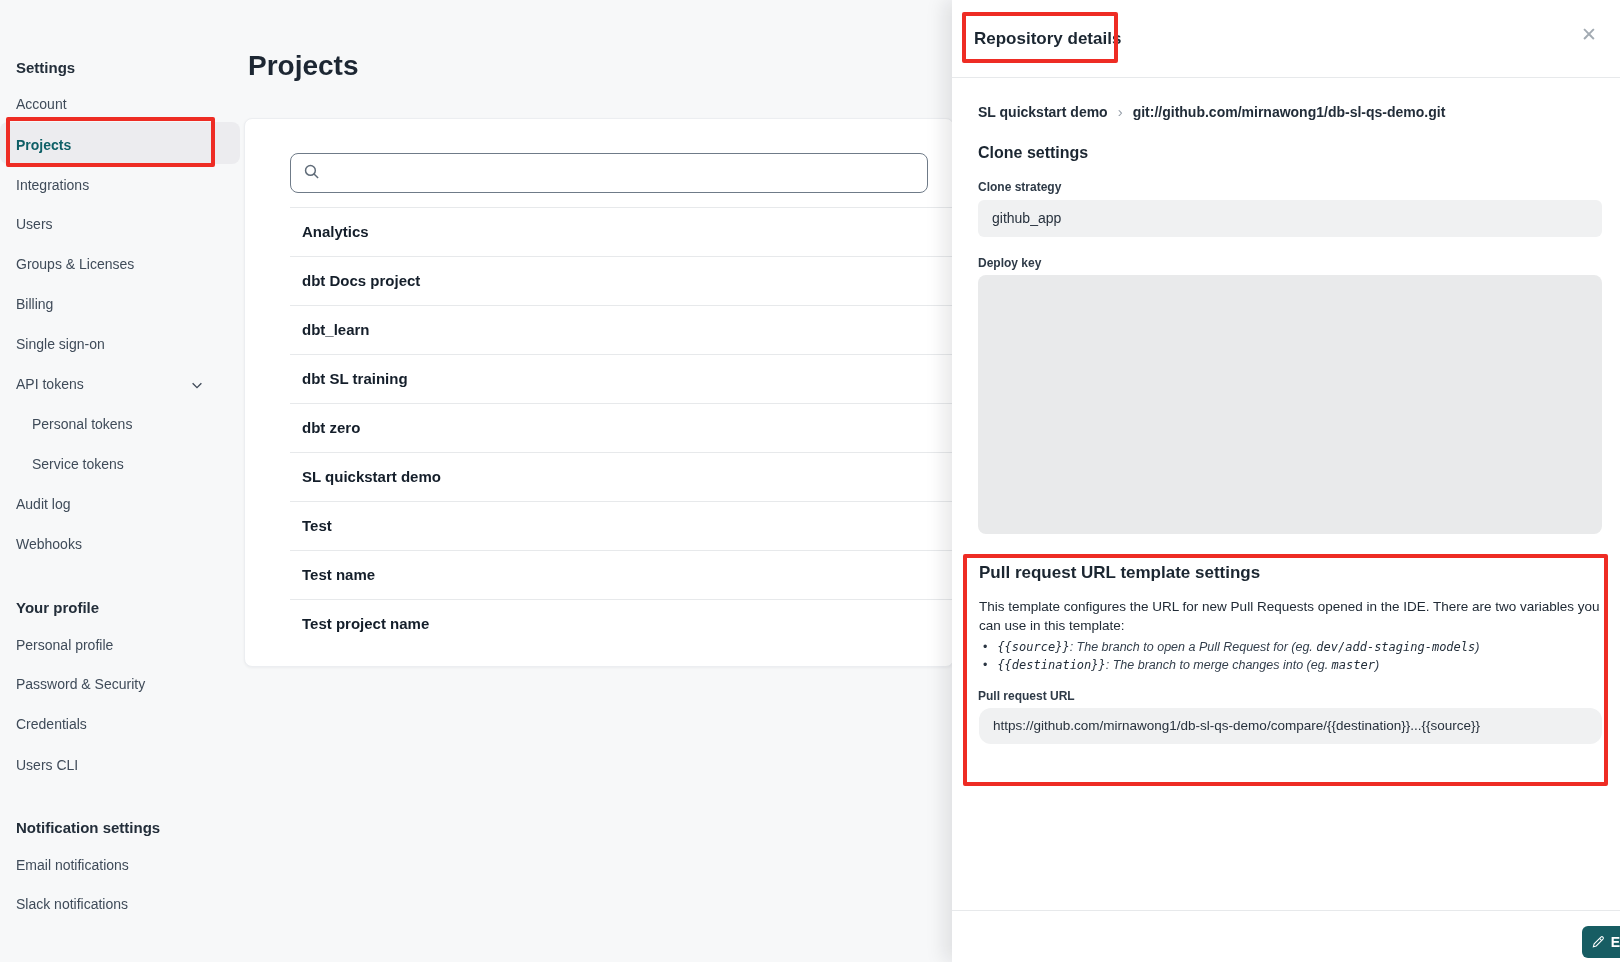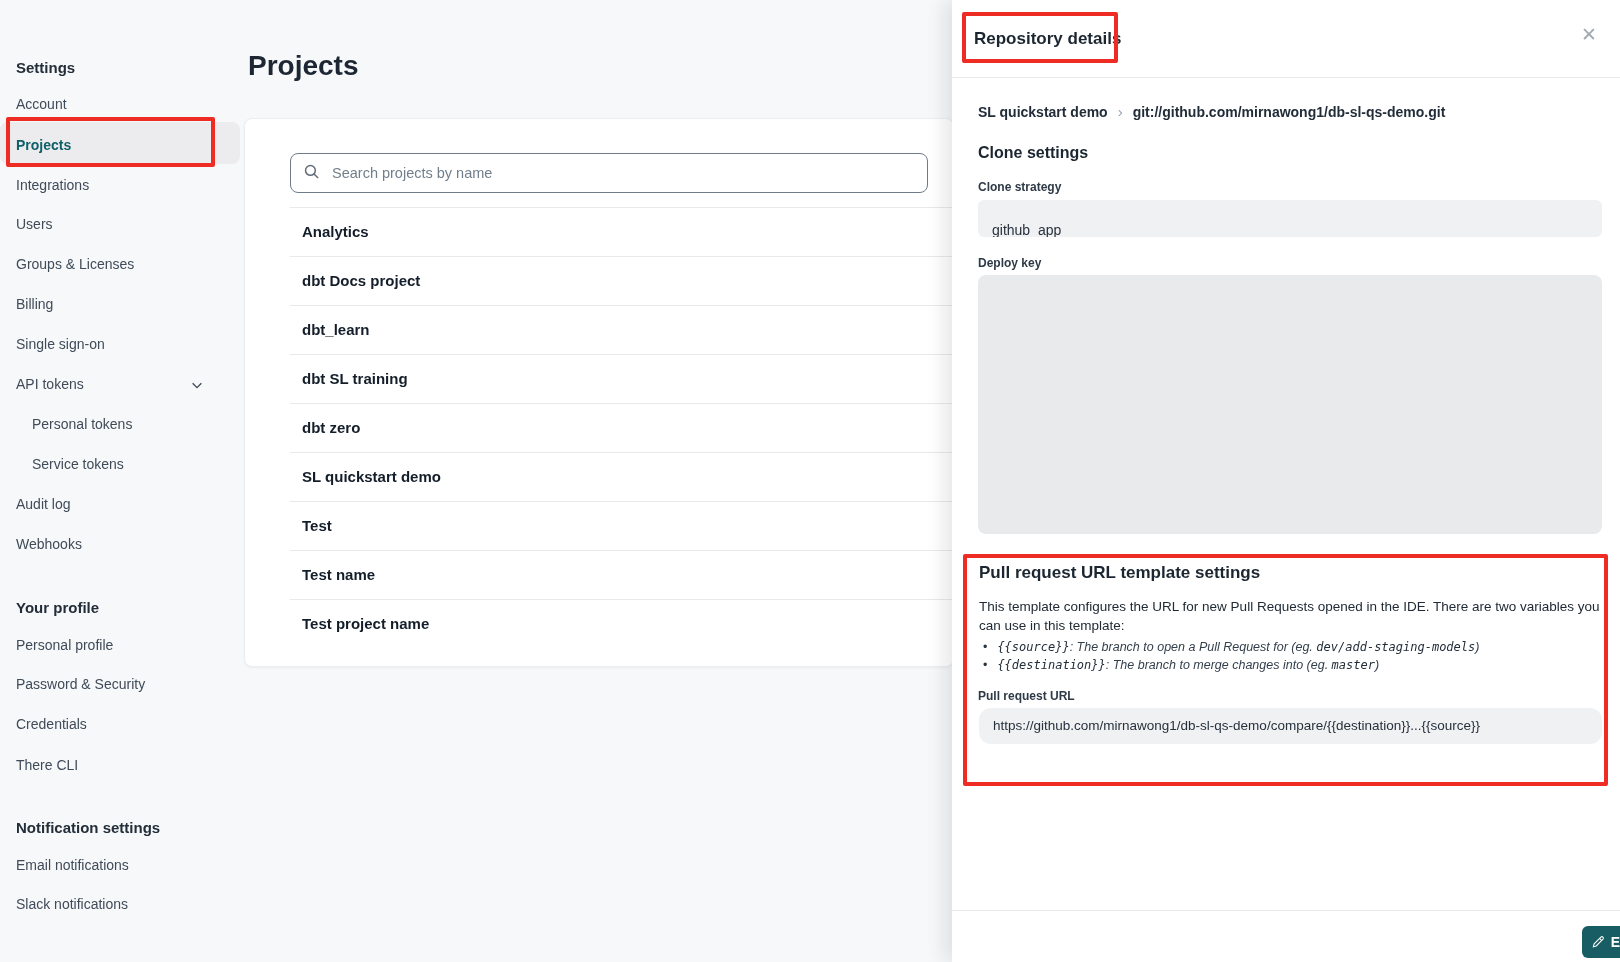--- a/index.html
+++ b/index.html
@@ -39,21 +39,21 @@
   .drawer-title{position:absolute;left:974px;top:29px;font-size:17px;font-weight:700;color:#1b2631;}
   .close-x{position:absolute;left:1576px;top:22px;width:26px;height:26px;line-height:26px;text-align:center;
     font-size:19px;color:#a2aab2;cursor:pointer;}
   .hline{position:absolute;height:1px;background:#e7e9eb;}
   .crumbs{position:absolute;left:978px;top:103px;display:flex;align-items:center;gap:10px;
     font-size:14px;font-weight:700;color:#222d39;white-space:nowrap;}
   .crumb-sep{color:#98a1ab;font-weight:400;font-size:15px;}
   .sec-head{position:absolute;left:978px;font-size:16px;font-weight:700;color:#1b2631;}
   .fld-label{position:absolute;left:978px;font-size:12px;font-weight:700;color:#2e3a47;}
   .fld-box{position:absolute;left:978px;width:624px;height:37px;box-sizing:border-box;background:#f0f1f2;
-    border-radius:6px;line-height:37px;padding:12px 14px;font-size:14px;color:#27313d;white-space:nowrap;overflow:hidden;}
+    border-radius:6px;line-height:37px;padding:0 14px;font-size:14px;color:#27313d;white-space:nowrap;overflow:hidden;}
   .deploy-box{position:absolute;left:978px;top:275px;width:624px;height:259px;background:#e9eaeb;border-radius:8px;}
   .pr-head{position:absolute;left:979px;top:563px;font-size:17px;font-weight:700;color:#1b2631;}
   .pr-desc{position:absolute;left:979px;top:597px;width:622px;font-size:13.5px;line-height:19px;color:#212b36;}
   .bullets{position:absolute;left:983px;top:638px;font-size:12.5px;line-height:18px;color:#2a3542;}
   .bullet-row{display:flex;align-items:baseline;white-space:nowrap;}
   .bullet-row::before{content:"•";margin-right:10px;font-style:normal;color:#2a3542;}
   .code{font-family:"DejaVu Sans Mono",monospace;font-style:italic;font-size:12px;color:#222d39;}
   .bdesc{font-style:italic;color:#333f4c;}
   .url-box{position:absolute;left:979px;top:708px;width:623px;height:36px;box-sizing:border-box;background:#f0f1f2;
     border-radius:12px;line-height:36px;padding:0 14px;font-size:13.5px;color:#27313d;white-space:nowrap;overflow:hidden;}
@@ -81,38 +81,37 @@
     </svg></span>
 <div class="nav sub" style="top:414px">Personal tokens</div>
 <div class="nav sub" style="top:454px">Service tokens</div>
 <div class="nav" style="top:494px">Audit log</div>
 <div class="nav" style="top:534px">Webhooks</div>
 
 <div class="side-head" style="top:597px">Your profile</div>
 <div class="nav" style="top:635px">Personal profile</div>
 <div class="nav" style="top:674px">Password &amp; Security</div>
 <div class="nav" style="top:714px">Credentials</div>
-<div class="nav" style="top:755px">There CLI</div>
+<div class="nav" style="top:755px">Users CLI</div>
 
 <div class="side-head" style="top:817px">Notification settings</div>
 <div class="nav" style="top:855px">Email notifications</div>
 <div class="nav" style="top:894px">Slack notifications</div>
 
 <div class="anno" style="left:6px;top:117px;width:209px;height:50px"></div>
 
 <h1 class="page-title" style="margin:0">Projects</h1>
 
 <div class="card"></div>
 
 <div class="search">
   <span><svg width="17" height="17" viewBox="0 0 16 16">
         <circle cx="7" cy="7" r="4.6" fill="none" stroke="#5f6b78" stroke-width="1.4"></circle>
         <line x1="10.4" y1="10.4" x2="14.2" y2="14.2" stroke="#5f6b78" stroke-width="1.4"></line>
       </svg></span>
-  <input type="text" placeholder="Search projects by name" style="">
 </div>
 
 <div class="rowline" style="top:207px"></div>
 <div class="proj" style="top:222px">Analytics</div>
 <div class="rowline" style="top:256px"></div>
 <div class="proj" style="top:271px">dbt Docs project</div>
 <div class="rowline" style="top:305px"></div>
 <div class="proj" style="top:320px">dbt_learn</div>
 <div class="rowline" style="top:354px"></div>
 <div class="proj" style="top:369px">dbt SL training</div>

